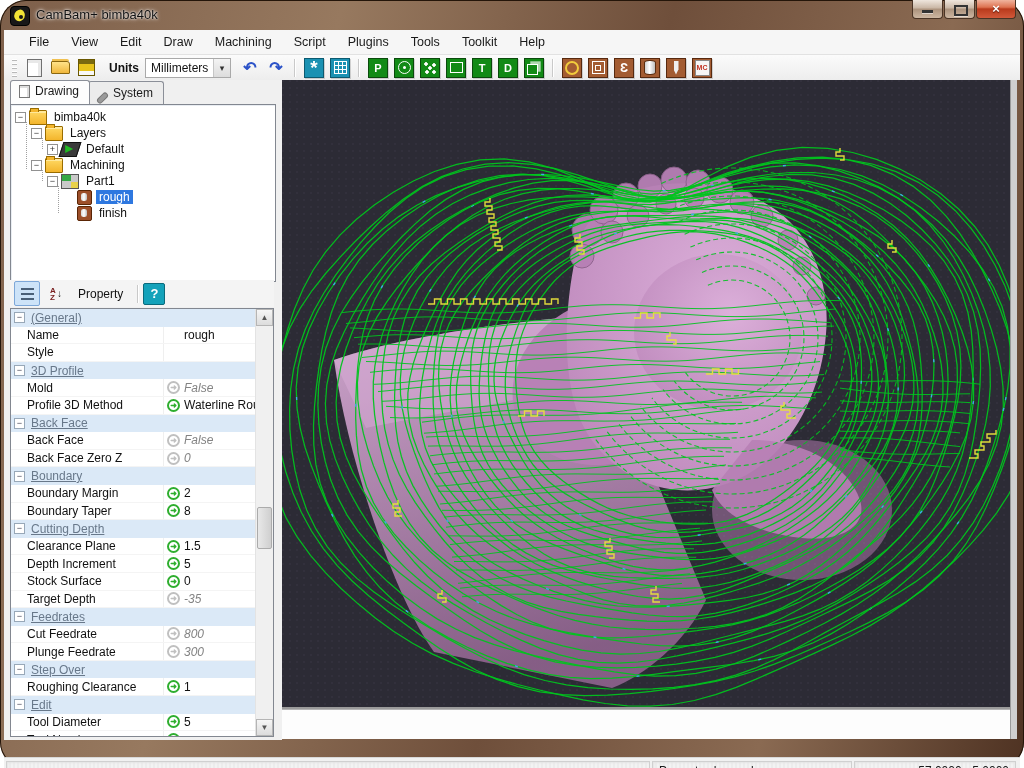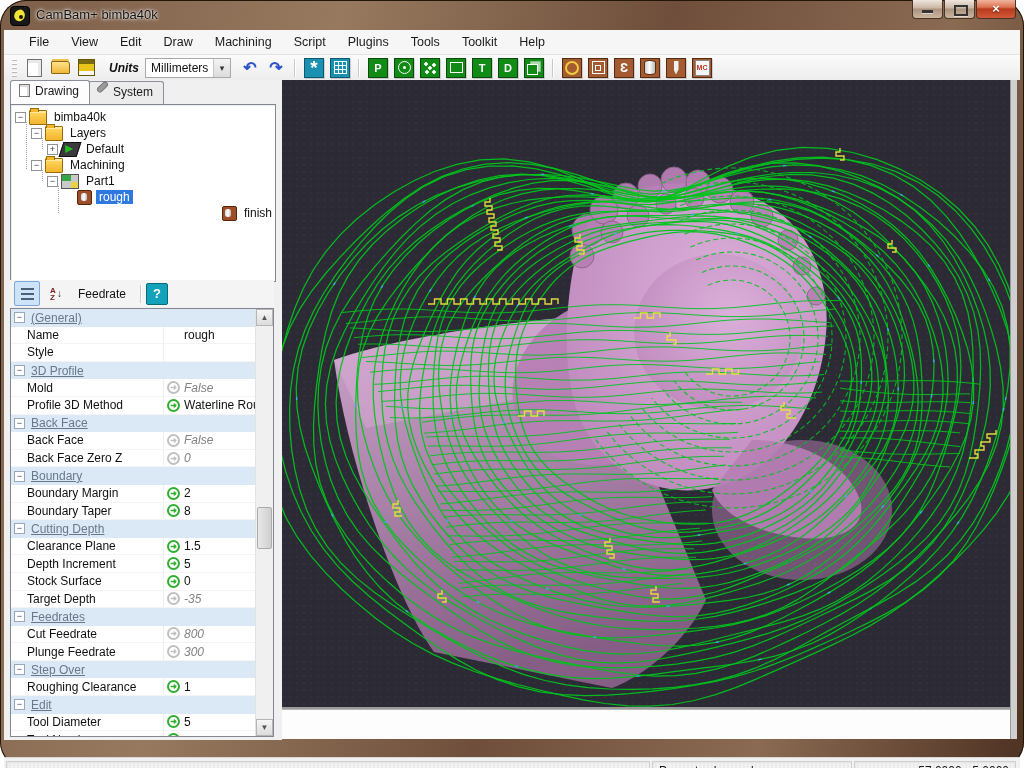--- a/index.html
+++ b/index.html
@@ -50,27 +50,27 @@
   [data-name="draw-surface-icon"]{font-size:11px;}
   [data-name="draw-3d-object-icon"]:before{content:"";width:9px;height:9px;border:1.3px solid #fff;box-shadow:3px -3px 0 -0.3px #ffffffaa;margin-top:3px;margin-right:3px;}
   [data-name="mop-drill-icon"]:before{content:"";width:10px;height:10px;border:2.5px solid #f2cc3c;border-radius:50%;}
   [data-name="mop-pocket-icon"]:before{content:"";width:11px;height:11px;border:1.3px solid #fff;}
   [data-name="mop-pocket-icon"]:after{content:"";position:absolute;width:4px;height:4px;border:1.3px solid #fff;}
   [data-name="mop-profile-icon"]{font-size:13px;}
   [data-name="mop-lathe-icon"]:before{content:"";width:10px;height:13px;background:linear-gradient(90deg,#cfcfcf,#ffffff 45%,#bdbdbd);border:1px solid #5a2d10;border-radius:45%/18%;}
   [data-name="mop-engrave-icon"]:before{content:"";width:5px;height:14px;background:#f0f0f0;clip-path:polygon(0 0,100% 0,100% 62%,50% 100%,0 62%);}
   [data-name="mop-gcode-icon"]:before{content:"";position:absolute;width:13px;height:14px;background:#f6f6f6;border:1px solid #888;}
   [data-name="mop-gcode-icon"] .gtxt{position:relative;font-size:7px;color:#c03020;letter-spacing:0;}
-  #units-label{font-size:12px;font-weight:bold;color:#111;margin:0 6px 0 10px;font-style:italic;}
+  #units-label{font-size:12px;font-weight:bold;color:#111;margin:0 6px 0 10px;}
   #units-combo{width:86px;height:20px;background:#fff;border:1px solid #a9a9a9;display:flex;align-items:center;justify-content:space-between;font-size:12px;color:#111;padding-left:5px;box-sizing:border-box;margin-right:6px;}
   #units-combo .arrow{width:16px;height:18px;background:linear-gradient(#f4f4f4,#dcdcdc);border-left:1px solid #c6c6c6;text-align:center;font-size:9px;line-height:18px;color:#333;}
   
   #left-panel{position:absolute;left:4px;top:80px;width:278px;height:660px;background:#f0f0f0;}
   #tabstrip{position:absolute;left:6px;top:2px;height:22px;display:flex;align-items:flex-end;}
-  .tab{display:flex;align-items:flex-start;gap:5px;font-size:12px;color:#1a1a1a;border:1px solid #8b8f98;border-bottom:none;border-radius:3px 3px 0 0;padding:3px 10px 4px 8px;}
+  .tab{display:flex;align-items:flex-end;gap:5px;font-size:12px;color:#1a1a1a;border:1px solid #8b8f98;border-bottom:none;border-radius:3px 3px 0 0;padding:3px 10px 4px 8px;}
   .tab.active{background:#fdfdfd;position:relative;z-index:2;padding-bottom:6px;}
   .tab.inactive{background:#ececec;height:15px;margin-left:-2px;}
   .page-ico{width:9px;height:11px;background:#fff;border:1px solid #777;box-shadow:inset -2px 2px 0 #ddd;}
   .wrench-ico{width:11px;height:4px;background:#9a9a9a;border-radius:2px;transform:rotate(-45deg);box-shadow:0 0 0 1px #777;}
   #treebox{position:absolute;left:6px;top:24px;width:264px;height:172px;background:#fff;border:1px solid #828790;box-shadow:inset 1px 1px 0 #e9edf2;overflow:hidden;}
   .trow{display:flex;align-items:center;height:16px;font-size:12px;color:#111;position:relative;}
   .texp{width:11px;height:11px;border:1px solid #919191;background:#fff;font-size:9px;line-height:9px;text-align:center;color:#333;box-sizing:border-box;margin-right:3px;flex:none;}
   .tspacer{width:14px;flex:none;}
   .ticon{width:16px;height:13px;flex:none;margin-right:4px;position:relative;}
   .ticon.folder{background:linear-gradient(#ffd964,#f3b52c);border:1px solid #9a6d00;border-radius:1px;margin-top:1px;box-shadow:inset 0 2px 0 #ffe89a;}
@@ -228,40 +228,40 @@
         <div class="trow" data-name="tree-item-part1" style="padding-left: 36px;">
           <span class="texp" data-name="collapse-icon">−</span>
           <span class="ticon part" data-name="part-icon"></span>
           <span class="tlabel" data-name="tree-item-label">Part1</span>
         </div>
         <div class="trow" data-name="tree-item-rough" style="padding-left: 52px;">
           <span class="tspacer" data-name="tree-indent"></span>
           <span class="ticon mop" data-name="mop-icon"></span>
           <span class="tlabel sel" data-name="tree-item-label">rough</span>
         </div>
-        <div class="trow" data-name="tree-item-finish" style="padding-left: 52px; justify-content: flex-end;">
+        <div class="trow" data-name="tree-item-finish" style="padding-left: 52px;">
           <span class="tspacer" data-name="tree-indent"></span>
           <span class="ticon mop" data-name="mop-icon"></span>
           <span class="tlabel" data-name="tree-item-label">finish</span>
         </div>
         <div class="tguide" data-name="tree-connector" style="left: 15px; top: 17px; height: 47px; position: absolute;"></div>
         <div class="tguide" data-name="tree-connector" style="left: 31px; top: 33px; height: 11px; position: absolute;"></div>
         <div class="tguide" data-name="tree-connector" style="left: 31px; top: 65px; height: 11px; position: absolute;"></div>
         <div class="tguide" data-name="tree-connector" style="left: 47px; top: 81px; height: 27px; position: absolute;"></div>
       </div>
     <div id="prop-toolbar" data-name="property-toolbar">
       <div id="cat-btn" data-name="categorized-view-button"></div>
       <div id="sort-btn" data-name="alphabetical-sort-button">
         <span class="az" data-name="az-sort-icon">
             <span>A</span>
             <span>Z</span>
           </span>
         <span class="ar" data-name="down-arrow-icon">↓</span>
       </div>
-      <div id="adv-btn" data-name="advanced-button">Feedrate</div>
+      <div id="adv-btn" data-name="advanced-button">Property</div>
       <div class="psep" data-name="separator"></div>
       <div id="help-btn" data-name="help-button">?</div>
     </div>
     <div id="propgrid" data-name="property-grid">
       <div id="prows">
           <div class="prow cat" data-name="property-category--general-">
             <span class="pexp" data-name="collapse-icon">−</span>
             <span class="pclabel" data-name="category-label">(General)</span>
           </div>
           <div class="prow" data-name="property-row-name">

